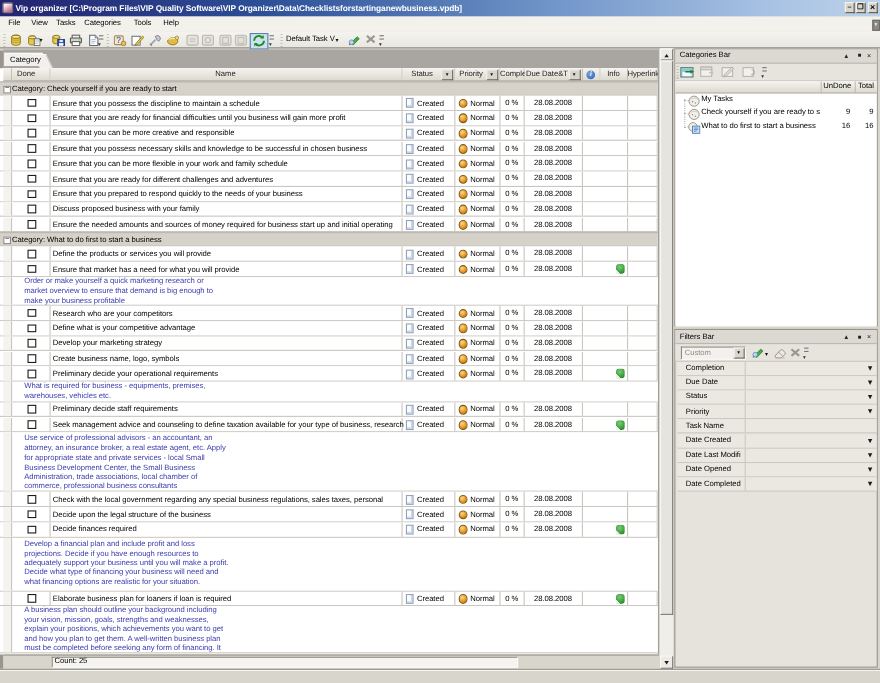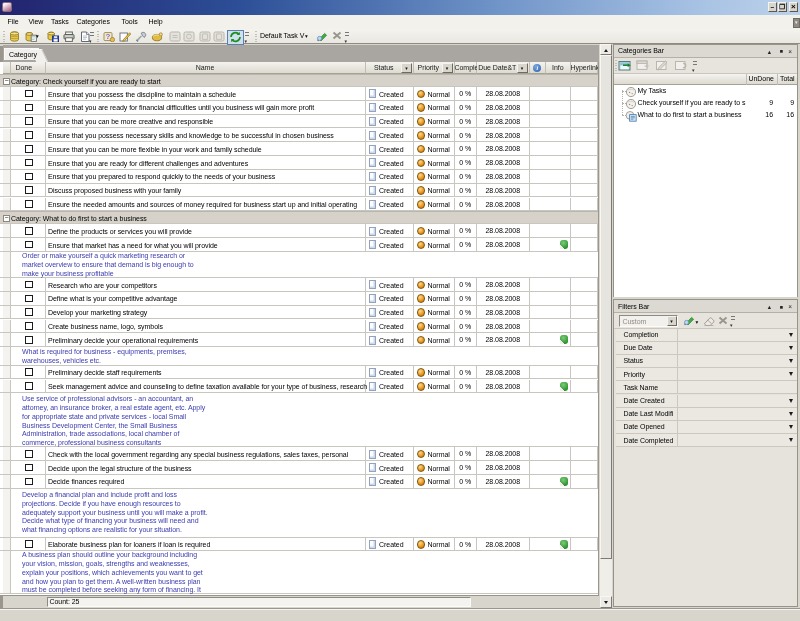--- a/index.html
+++ b/index.html
@@ -145,20 +145,21 @@
   border-bottom:1px solid #cbc8c0; }
 .frow .lb { position:absolute; left:8px; top:2.6px; }
 .frow .sep { position:absolute; left:61px; top:0; height:100%; border-left:1px solid #cbc8c0; }
 .frow .dd { position:absolute; right:4px; top:4px; width:0; height:0;
   border:2.8px solid transparent; border-top:4px solid #1a1a1a; }
 </style></head>
 <body>
 
 <div id="title" class="abs">
   <span class="appic"></span>
+  <span class="ttl">Vip organizer [C:\Program Files\VIP Quality Software\VIP Organizer\Data\Checklistsforstartinganewbusiness.vpdb]</span>
   <span class="wbtn" style="left:767.5px">–</span>
   <span class="wbtn" style="left:777.5px">❐</span>
   <span class="wbtn" style="left:788.5px;font-size:8px;line-height:7.5px">×</span>
 </div>
 
 <div id="menu" class="abs">
   <span style="left:7.5px">File</span>
   <span style="left:28.5px">View</span>
   <span style="left:51px">Tasks</span>
   <span style="left:76.5px">Categories</span>

